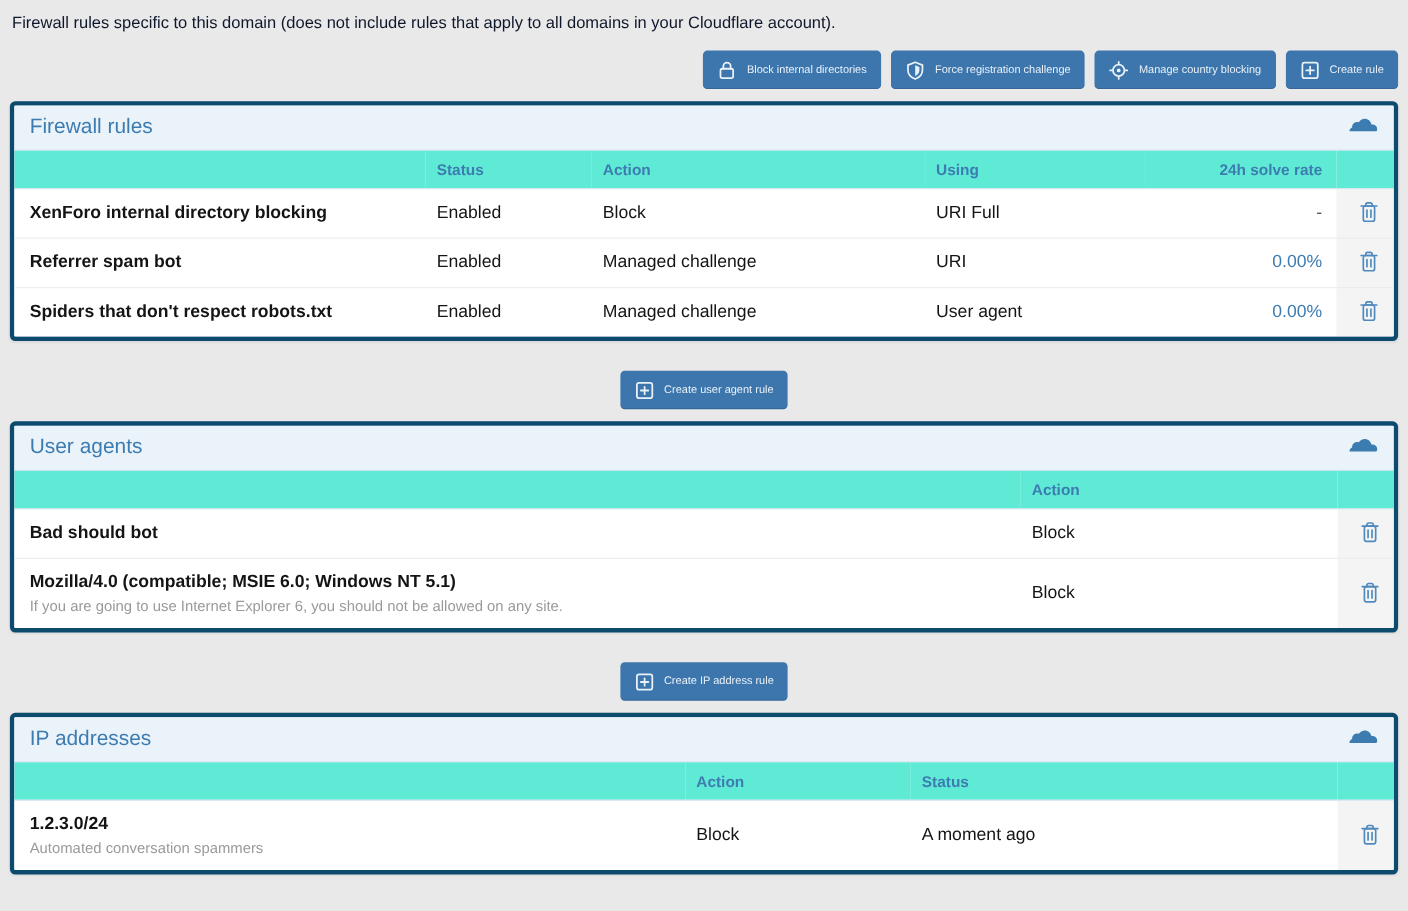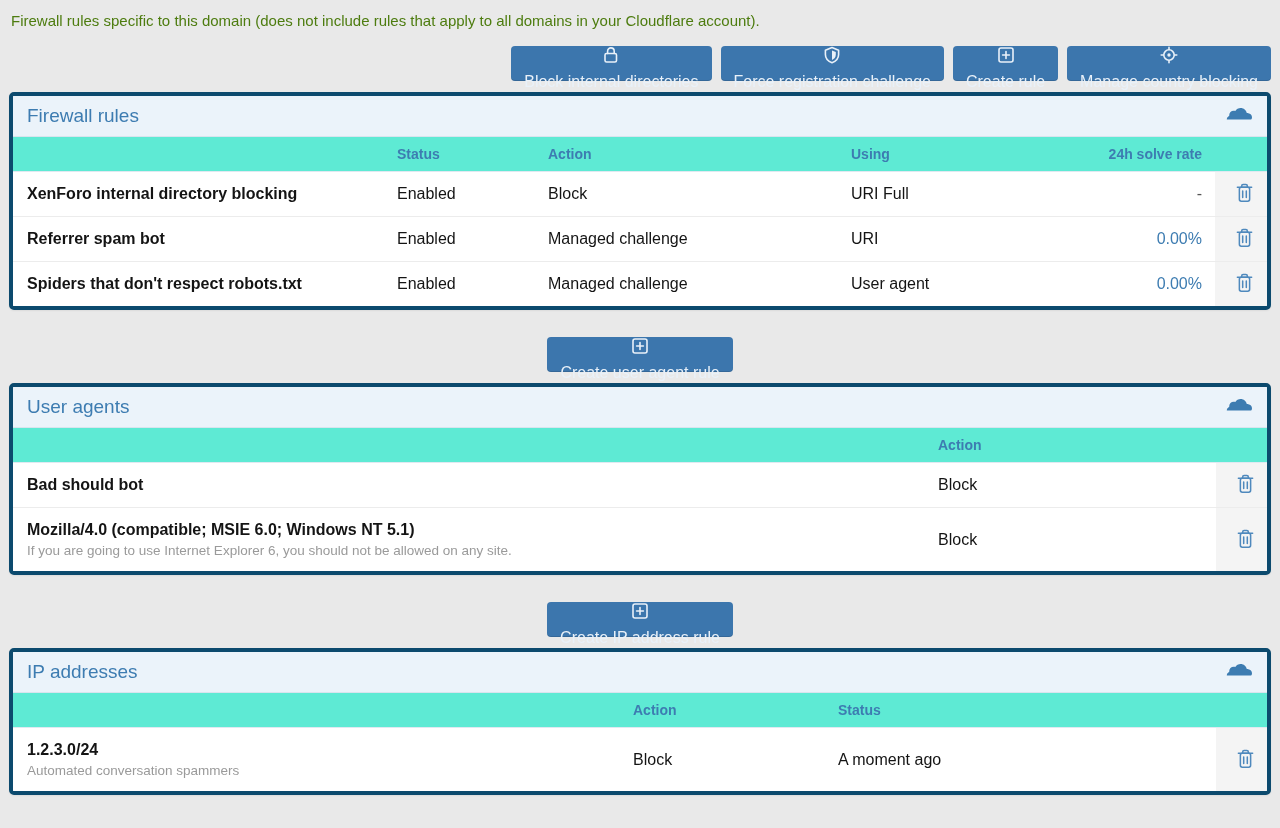--- a/index.html
+++ b/index.html
@@ -4,45 +4,44 @@
 <style>
   * { margin: 0; padding: 0; box-sizing: border-box; }
   html, body { width: 1280px; }
   body {
     background: #e9e9e9;
     font-family: "Liberation Sans", "DejaVu Sans", sans-serif;
     color: #141414;
     padding: 12px 9px 10px 9px;
   }
   .page-desc {
-    color: #4d7c0f;
+    color: #0f172a;
     font-size: 15px;
     margin: 0 0 17px 2px;
   }
   .toolbar {
     display: flex;
     justify-content: flex-end;
     gap: 9px;
     margin-bottom: 11px;
   }
   .btn {
     display: inline-flex;
     align-items: center;
     gap: 9px;
     background: #3c76ad;
     color: #e9f1f9;
     border: none;
     border-radius: 4px;
     height: 35px;
     padding: 0 13px;
-    font-size: 16px;
+    font-size: 10px;
     font-family: inherit;
     cursor: pointer;
     box-shadow: inset 0 -1px 0 rgba(0,0,0,0.12);
-    flex-direction: column;
   }
   .btn svg { display: block; }
   .panel {
     background: #fff;
     border: 4px solid #0c4a6e;
     border-radius: 5px;
     overflow: hidden;
     box-shadow: 0 1px 2px rgba(0,0,0,0.06);
   }
   .panel-header {
@@ -149,32 +148,32 @@
     <span>
         <svg width="18" height="18" viewBox="0 0 18 18">
           <use href="#i-shield"></use>
         </svg>
       </span>
     <span>Force registration challenge</span>
   </button>
   <button class="btn">
     <span>
         <svg width="18" height="18" viewBox="0 0 18 18">
+          <use href="#i-crosshair"></use>
+        </svg>
+      </span>
+    <span>Manage country blocking</span>
+  </button>
+  <button class="btn">
+    <span>
+        <svg width="18" height="18" viewBox="0 0 18 18">
           <use href="#i-plus-square"></use>
         </svg>
       </span>
     <span>Create rule</span>
-  </button>
-  <button class="btn">
-    <span>
-        <svg width="18" height="18" viewBox="0 0 18 18">
-          <use href="#i-crosshair"></use>
-        </svg>
-      </span>
-    <span>Manage country blocking</span>
   </button>
 </div>
 
 <div class="panel">
   <div class="panel-header">
     <span class="panel-title">Firewall rules</span>
     <span><svg width="27" height="15" viewBox="0 0 27 15">
           <use href="#i-cloud"></use>
         </svg></span>
   </div>

